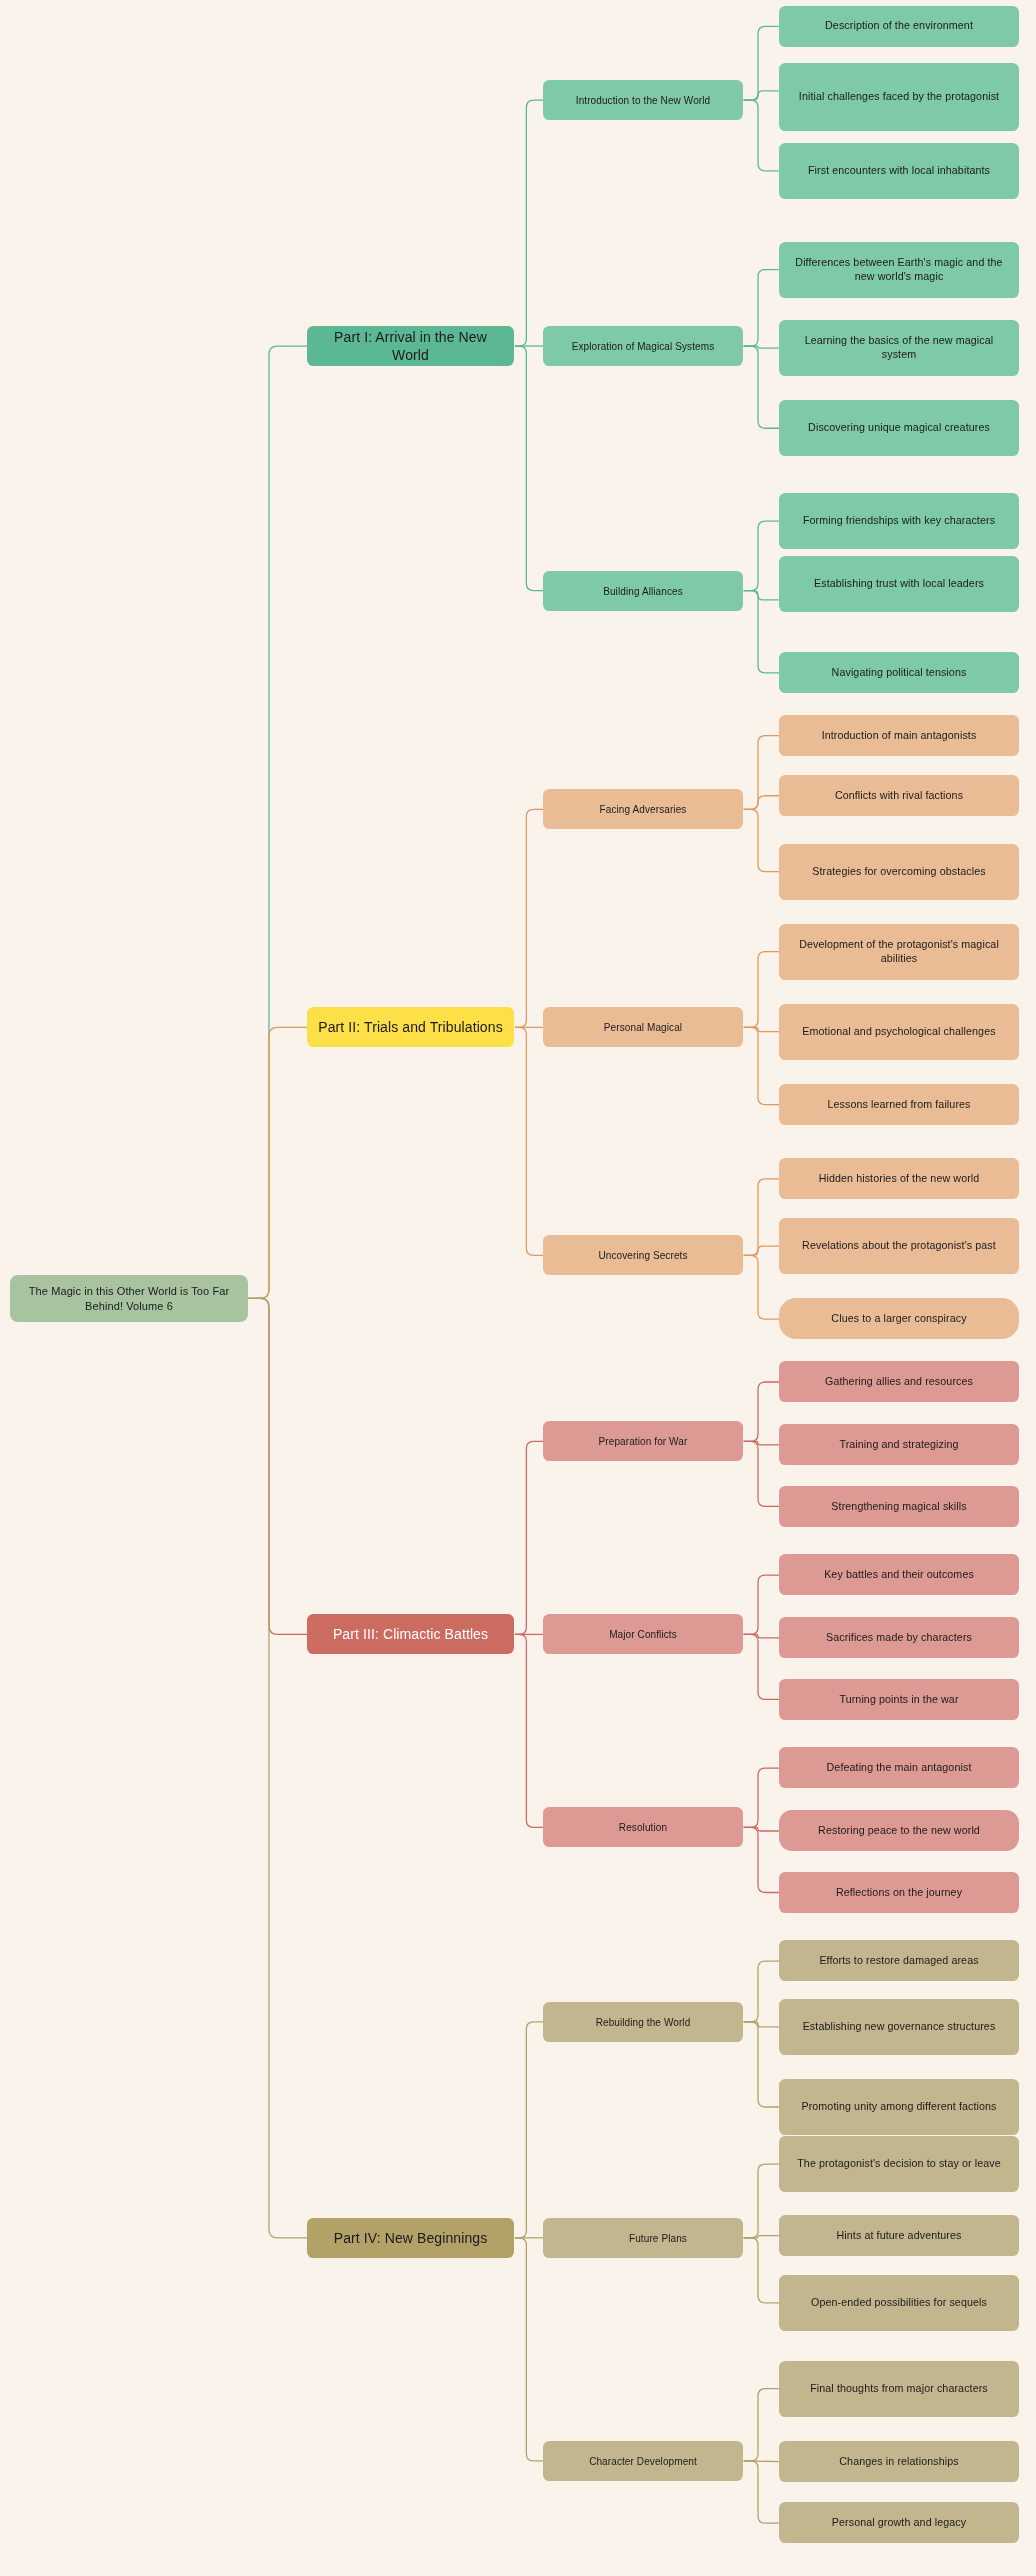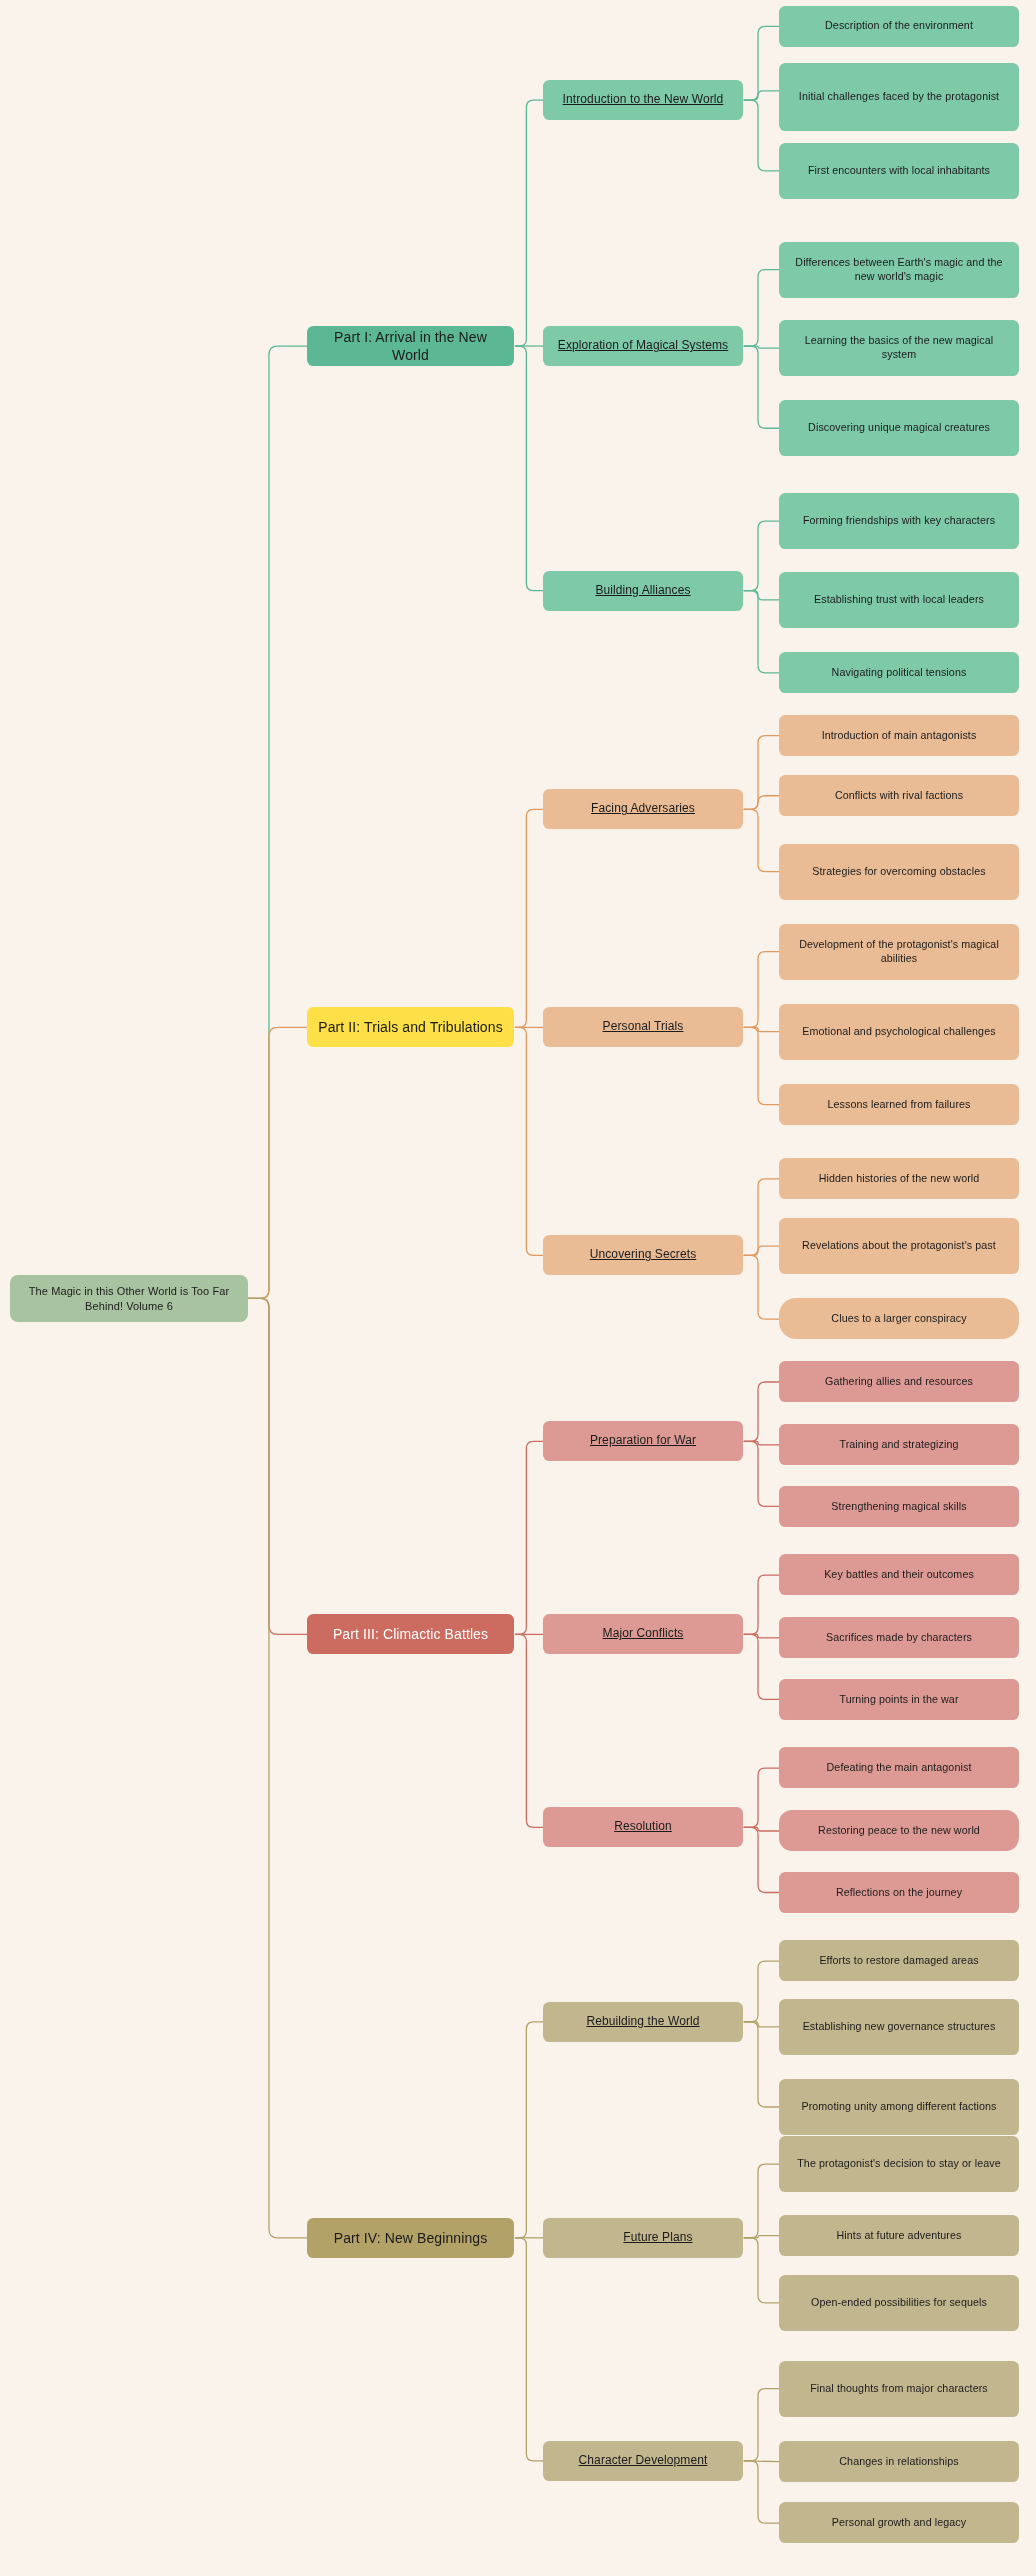--- a/index.html
+++ b/index.html
@@ -22,21 +22,21 @@
     padding:4.3px 7.1px;
     font-size:11px;
     letter-spacing:0.1px;
   }
   .node.root{
     background:#a8c3a0;
     font-size:11px;
     border-radius:7.9px;
   }
   .node.lvl1{font-size:14px;border-radius:6.4px;}
-  .node.lvl2{font-size:12px;text-decoration:underline;}
+  .node.lvl2{font-size:10px;}
   .node.lvl3{font-size:10.7px;}
   .node.white-text{color:#ffffff;}
 </style>
 </head>
 <body>
 
 <div id="canvas">
   <svg class="links" id="link-layer" viewBox="0 0 1450 3603" width="1037" height="2576">
       <path d="M 347 1816 L 364 1816 Q 376 1816 376 1804 L 376 496 Q 376 484 388 484 L 430 484" fill="none" stroke="#5cb894" stroke-width="1.8"></path>
       <path d="M 347 1816 L 364 1816 Q 376 1816 376 1804 L 376 1449 Q 376 1437 388 1437 L 430 1437" fill="none" stroke="#e0995e" stroke-width="1.8"></path>
@@ -121,21 +121,21 @@
       </div>
       <div class="node lvl3" style="left: 779px; top: 400px; width: 240px; height: 56px; background: rgb(126, 201, 168);">
         <span>Discovering unique magical creatures</span>
       </div>
       <div class="node lvl2" style="left: 543px; top: 571px; width: 200px; height: 40px; background: rgb(126, 201, 168);">
         <span>Building Alliances</span>
       </div>
       <div class="node lvl3" style="left: 779px; top: 493px; width: 240px; height: 56px; background: rgb(126, 201, 168);">
         <span>Forming friendships with key characters</span>
       </div>
-      <div class="node lvl3" style="left: 779px; top: 572px; width: 240px; height: 56px; background: rgb(126, 201, 168);">
+      <div class="node lvl3" style="left: 779px; top: 556px; width: 240px; height: 56px; background: rgb(126, 201, 168);">
         <span>Establishing trust with local leaders</span>
       </div>
       <div class="node lvl3" style="left: 779px; top: 652px; width: 240px; height: 41px; background: rgb(126, 201, 168);">
         <span>Navigating political tensions</span>
       </div>
       <div class="node lvl1" style="left: 307px; top: 1007px; width: 207px; height: 40px; background: #fde047;">
         <span>Part II: Trials and Tribulations</span>
       </div>
       <div class="node lvl2" style="left: 543px; top: 789px; width: 200px; height: 40px; background: rgb(233, 188, 149); text-align: center;">
         <span>Facing Adversaries</span>
@@ -143,21 +143,21 @@
       <div class="node lvl3" style="left: 779px; top: 715px; width: 240px; height: 41px; background: rgb(233, 188, 149);">
         <span>Introduction of main antagonists</span>
       </div>
       <div class="node lvl3" style="left: 779px; top: 775px; width: 240px; height: 41px; background: rgb(233, 188, 149);">
         <span>Conflicts with rival factions</span>
       </div>
       <div class="node lvl3" style="left: 779px; top: 844px; width: 240px; height: 56px; background: rgb(233, 188, 149);">
         <span>Strategies for overcoming obstacles</span>
       </div>
       <div class="node lvl2" style="left: 543px; top: 1007px; width: 200px; height: 40px; background: rgb(233, 188, 149);">
-        <span>Personal Trials</span>
+        <span>Personal Magical</span>
       </div>
       <div class="node lvl3" style="left: 779px; top: 924px; width: 240px; height: 56px; background: rgb(233, 188, 149);">
         <span>Development of the protagonist's magical abilities</span>
       </div>
       <div class="node lvl3" style="left: 779px; top: 1004px; width: 240px; height: 56px; background: rgb(233, 188, 149);">
         <span>Emotional and psychological challenges</span>
       </div>
       <div class="node lvl3" style="left: 779px; top: 1084px; width: 240px; height: 41px; background: rgb(233, 188, 149);">
         <span>Lessons learned from failures</span>
       </div>

